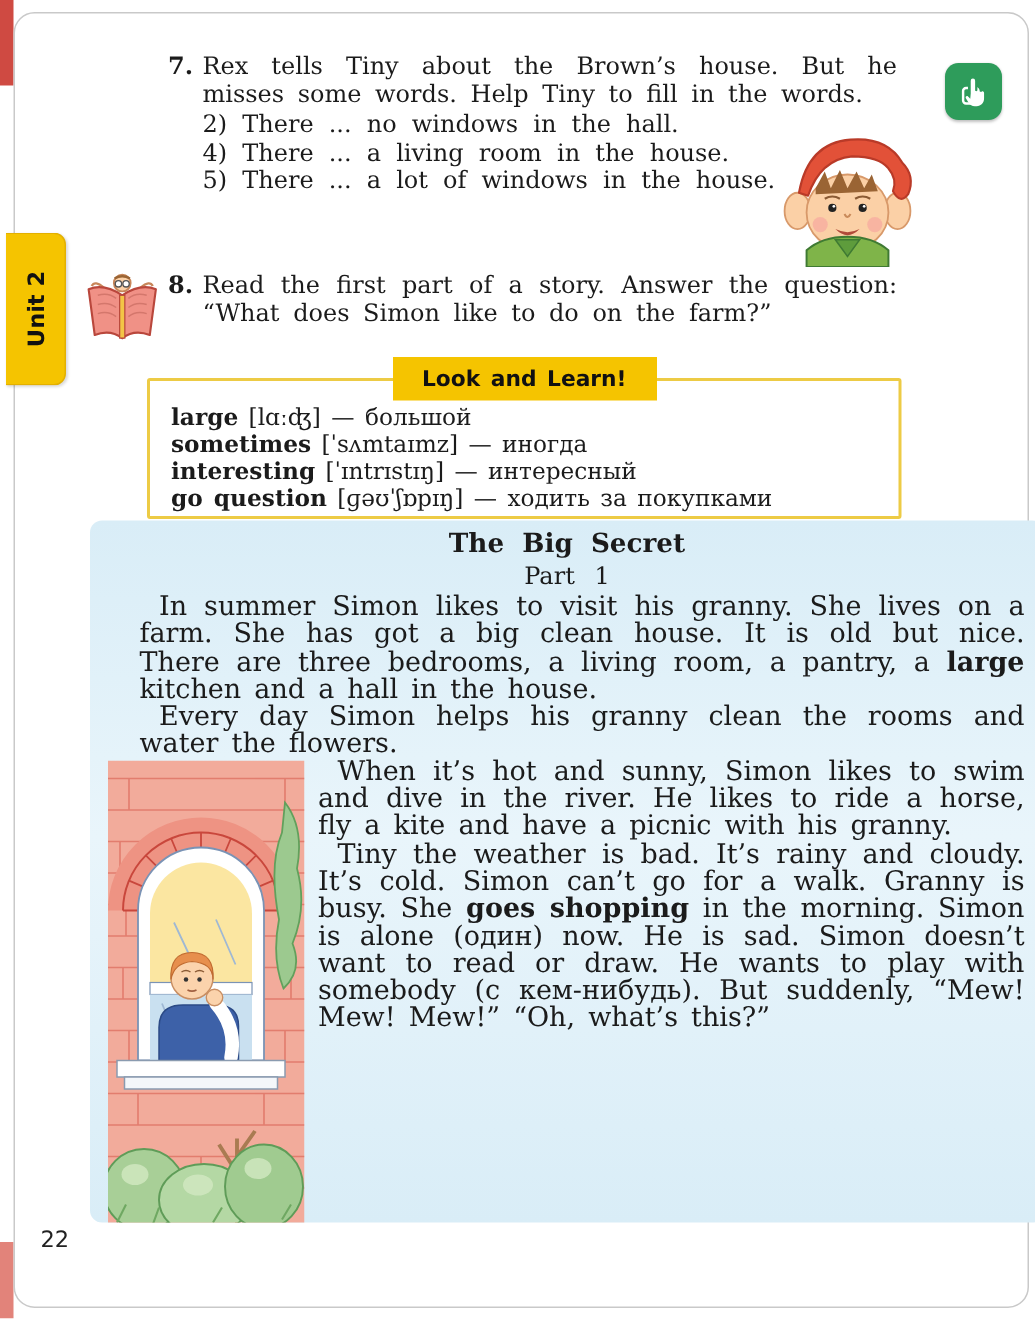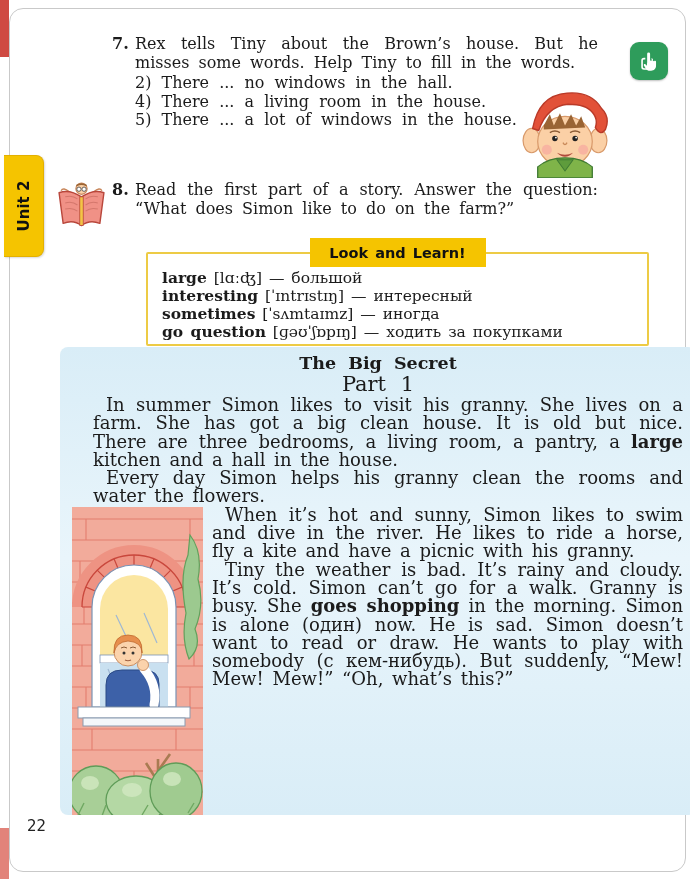--- a/index.html
+++ b/index.html
@@ -43,41 +43,41 @@
   .bookchar{left:55px;top:180px;width:53px;height:50px;}
   .tap-btn{
     position:absolute;left:630px;top:42px;width:38px;height:38px;
     background:#2e9c5b;border-radius:9px;box-shadow:0 1px 2px rgba(0,0,0,.25);
     display:flex;align-items:center;justify-content:center;cursor:pointer;
   }
 
   
   .lal-box{
     position:absolute;left:98px;top:252px;width:499px;height:90px;
-    background:#fff;border:2px solid #edcb45;border-radius:2px;margin-left:48px;
+    background:#fff;border:2px solid #edcb45;border-radius:2px;
   }
   .lal-banner{
     position:absolute;left:50%;top:-16px;transform:translateX(-50%);
     width:176px;height:29px;background:#f5c400;
     display:flex;align-items:center;justify-content:center;
     font-family:"DejaVu Sans", sans-serif;font-weight:bold;font-size:14.5px;color:#111;
     word-spacing:2px;
   }
   .lal-entries{padding:15px 10px 0 14px;font-size:15.5px;line-height:18px;word-spacing:2px;}
   .lal-word{font-weight:bold;}
 
   
   .story-box{
     position:absolute;left:60px;top:347px;width:636px;height:468px;
     background:linear-gradient(180deg,#d9edf7 0%,#e9f5fb 45%,#d9edf7 100%);
     border-radius:8px;overflow:hidden;
   }
   .story-inner{padding:5px 13px 6px 13px;}
   .story-title{text-align:center;font-weight:bold;font-size:17.5px;word-spacing:6px;line-height:22px;}
-  .story-subtitle{text-align:center;font-size:21px;word-spacing:8px;line-height:20px;margin-bottom:2px;}
+  .story-subtitle{text-align:center;font-size:16px;word-spacing:8px;line-height:20px;margin-bottom:2px;}
   .story-par{font-size:18px;line-height:18.3px;text-align:justify;text-indent:13px;word-spacing:3px;margin-left:20px;}
   .story-illo{float:left;width:131px;height:310px;margin:1px 9px 0 -1px;}
   .story-illo svg{display:block;}
 
   .page-number{
     position:absolute;left:27px;top:817px;
     font-family:"DejaVu Sans", sans-serif;font-size:15px;color:#222;
   }
 </style>
 </head>
@@ -157,22 +157,22 @@
     <div class="ex-body">
       <div class="ex-text">Read the first part of a story. Answer the question: “What does Simon like to do on the farm?”</div>
     </div>
   </div>
 </div>
 
 <div class="lal-box">
   <div class="lal-banner">Look and Learn!</div>
   <div class="lal-entries">
     <div><span class="lal-word">large</span><span> [lɑːʤ] — большой</span></div>
+    <div><span class="lal-word">sometimes</span><span> [ˈsʌmtaɪmz] — иногда</span></div>
     <div><span class="lal-word">interesting</span><span> [ˈɪntrɪstɪŋ] — интересный</span></div>
-    <div><span class="lal-word">sometimes</span><span> [ˈsʌmtaɪmz] — иногда</span></div>
     <div><span class="lal-word">go question</span><span> [ɡəʊˈʃɒpɪŋ] — ходить за покупками</span></div>
   </div>
 </div>
 
 <div class="story-box">
   <div class="story-inner">
     <div class="story-title">The Big Secret</div>
     <div class="story-subtitle">Part 1</div>
     <div class="story-par"><span>In summer Simon likes to visit his granny. She lives on a farm. She has got a big clean house. It is old but nice. There are three bedrooms, a living room, a pantry, a </span><b>large</b><span> kitchen and a hall in the house.</span></div>
     <div class="story-par"><span>Every day Simon helps his granny clean the rooms and water the flowers.</span></div>

